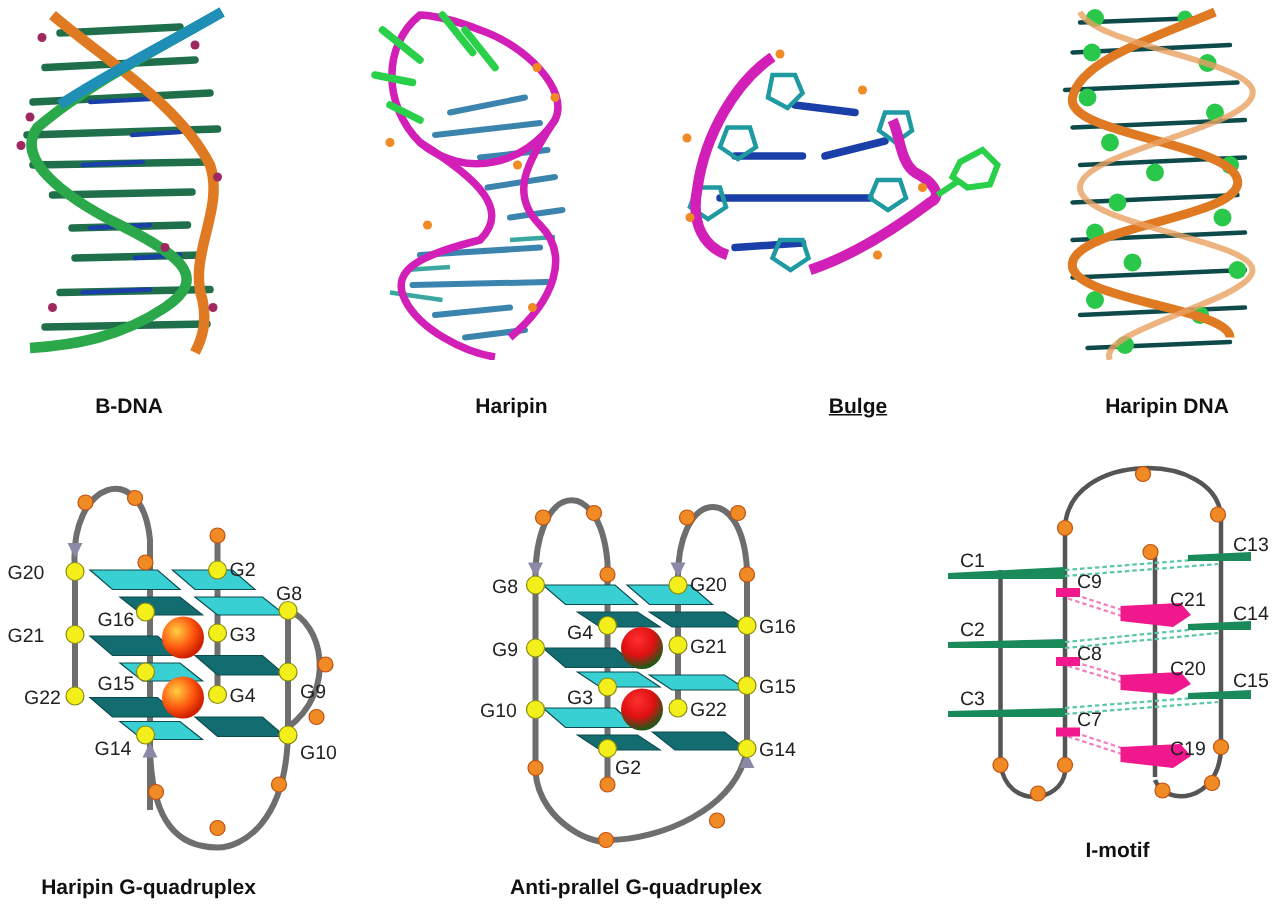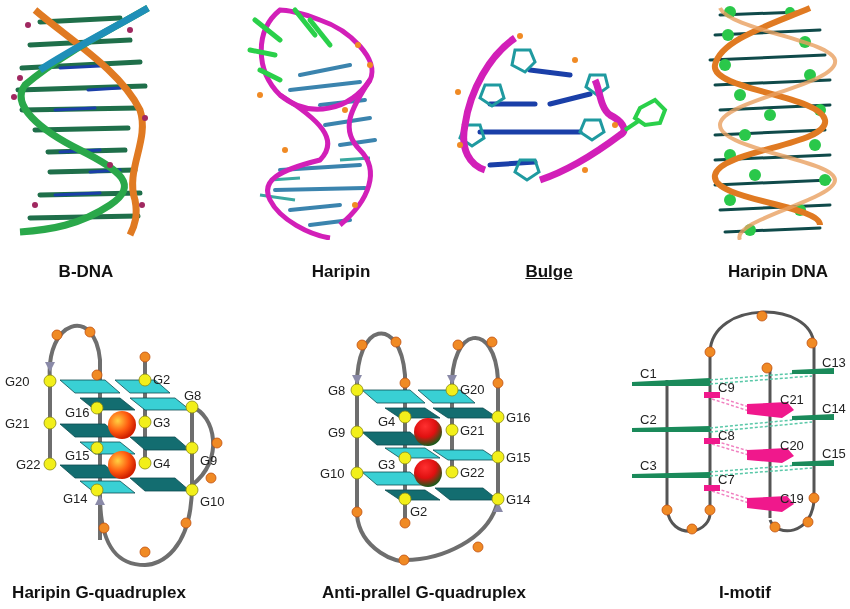--- a/index.html
+++ b/index.html
@@ -1,20 +1,20 @@
 <!DOCTYPE html>
 <html><head>
 <meta charset="utf-8">
 <style>
   html, body { margin: 0; padding: 0; background: #ffffff; }
   body { width: 850px; height: 609px; position: relative; overflow: hidden;
          font-family: "Liberation Sans", sans-serif; }
   .panel { position: absolute; }
   .caption { position: absolute; font-family: "Liberation Sans", sans-serif;
-             font-weight: bold; font-size: 17px; color: #111; white-space: nowrap;
+             font-weight: bold; font-size: 14px; color: #111; white-space: nowrap;
              transform: translateX(-50%); }
   svg text.lbl { font-family: "Liberation Sans", sans-serif; font-size: 13px; fill: #222; }
 </style>
 </head>
 <body>
 
 <div class="panel" style="left:0;top:0;width:220px;height:240px;">
   <svg width="220" height="240" viewBox="0 0 220 240">
 
     <g stroke="#1f6f4a" stroke-width="5" stroke-linecap="round">
@@ -164,21 +164,21 @@
         <circle cx="130" cy="210" r="6"></circle>
         <circle cx="80" cy="230" r="6"></circle>
     </g>
     <path d="M140,8 C100,25 50,40 45,65 C40,90 150,95 155,120 C160,145 50,150 45,175 C40,200 150,205 150,225" fill="none" stroke="#e07a22" stroke-width="6"></path>
     <path d="M50,8 C60,30 160,40 165,60 C170,85 50,100 50,125 C50,150 165,160 165,180 C165,200 60,220 70,240" fill="none" stroke="#e8a060" stroke-width="4" opacity="0.8"></path>
   </svg>
 </div>
 
 <div class="caption" style="left:86px;top:262px;">B-DNA</div>
 <div class="caption" style="left:307px;top:262px;margin-left:34px;">Haripin</div>
-<div class="caption" style="left:549px;top:262px;text-decoration:underline;">Bulge</div>
+<div class="caption" style="left:572px;top:262px;text-decoration:underline;">Bulge</div>
 <div class="caption" style="left:778px;top:262px;">Haripin DNA</div>
 
 <div class="panel" style="left:0;top:300px;width:250px;height:280px;">
   <svg width="250" height="280" viewBox="0 0 250 280">
     <defs>
       <radialGradient id="ionA" cx="35%" cy="35%" r="65%">
         <stop offset="0%" stop-color="#ffd040"></stop>
           <stop offset="60%" stop-color="#ff5a10"></stop>
           <stop offset="100%" stop-color="#d02000"></stop>
       </radialGradient>
@@ -394,13 +394,13 @@
       <text class="lbl" x="28" y="170">C3</text>
       <text class="lbl" x="210" y="158">C15</text>
       <text class="lbl" x="106" y="184">C7</text>
       <text class="lbl" x="168" y="203">C19</text>
     </g>
   </svg>
 </div>
 
 <div class="caption" style="left:99px;top:583px;">Haripin G-quadruplex</div>
 <div class="caption" style="left:424px;top:583px;">Anti-prallel G-quadruplex</div>
-<div class="caption" style="left:729px;top:583px;padding-left:32px;">I-motif</div>
+<div class="caption" style="left:729px;top:558px;padding-left:32px;">I-motif</div>
 
 </body></html>

